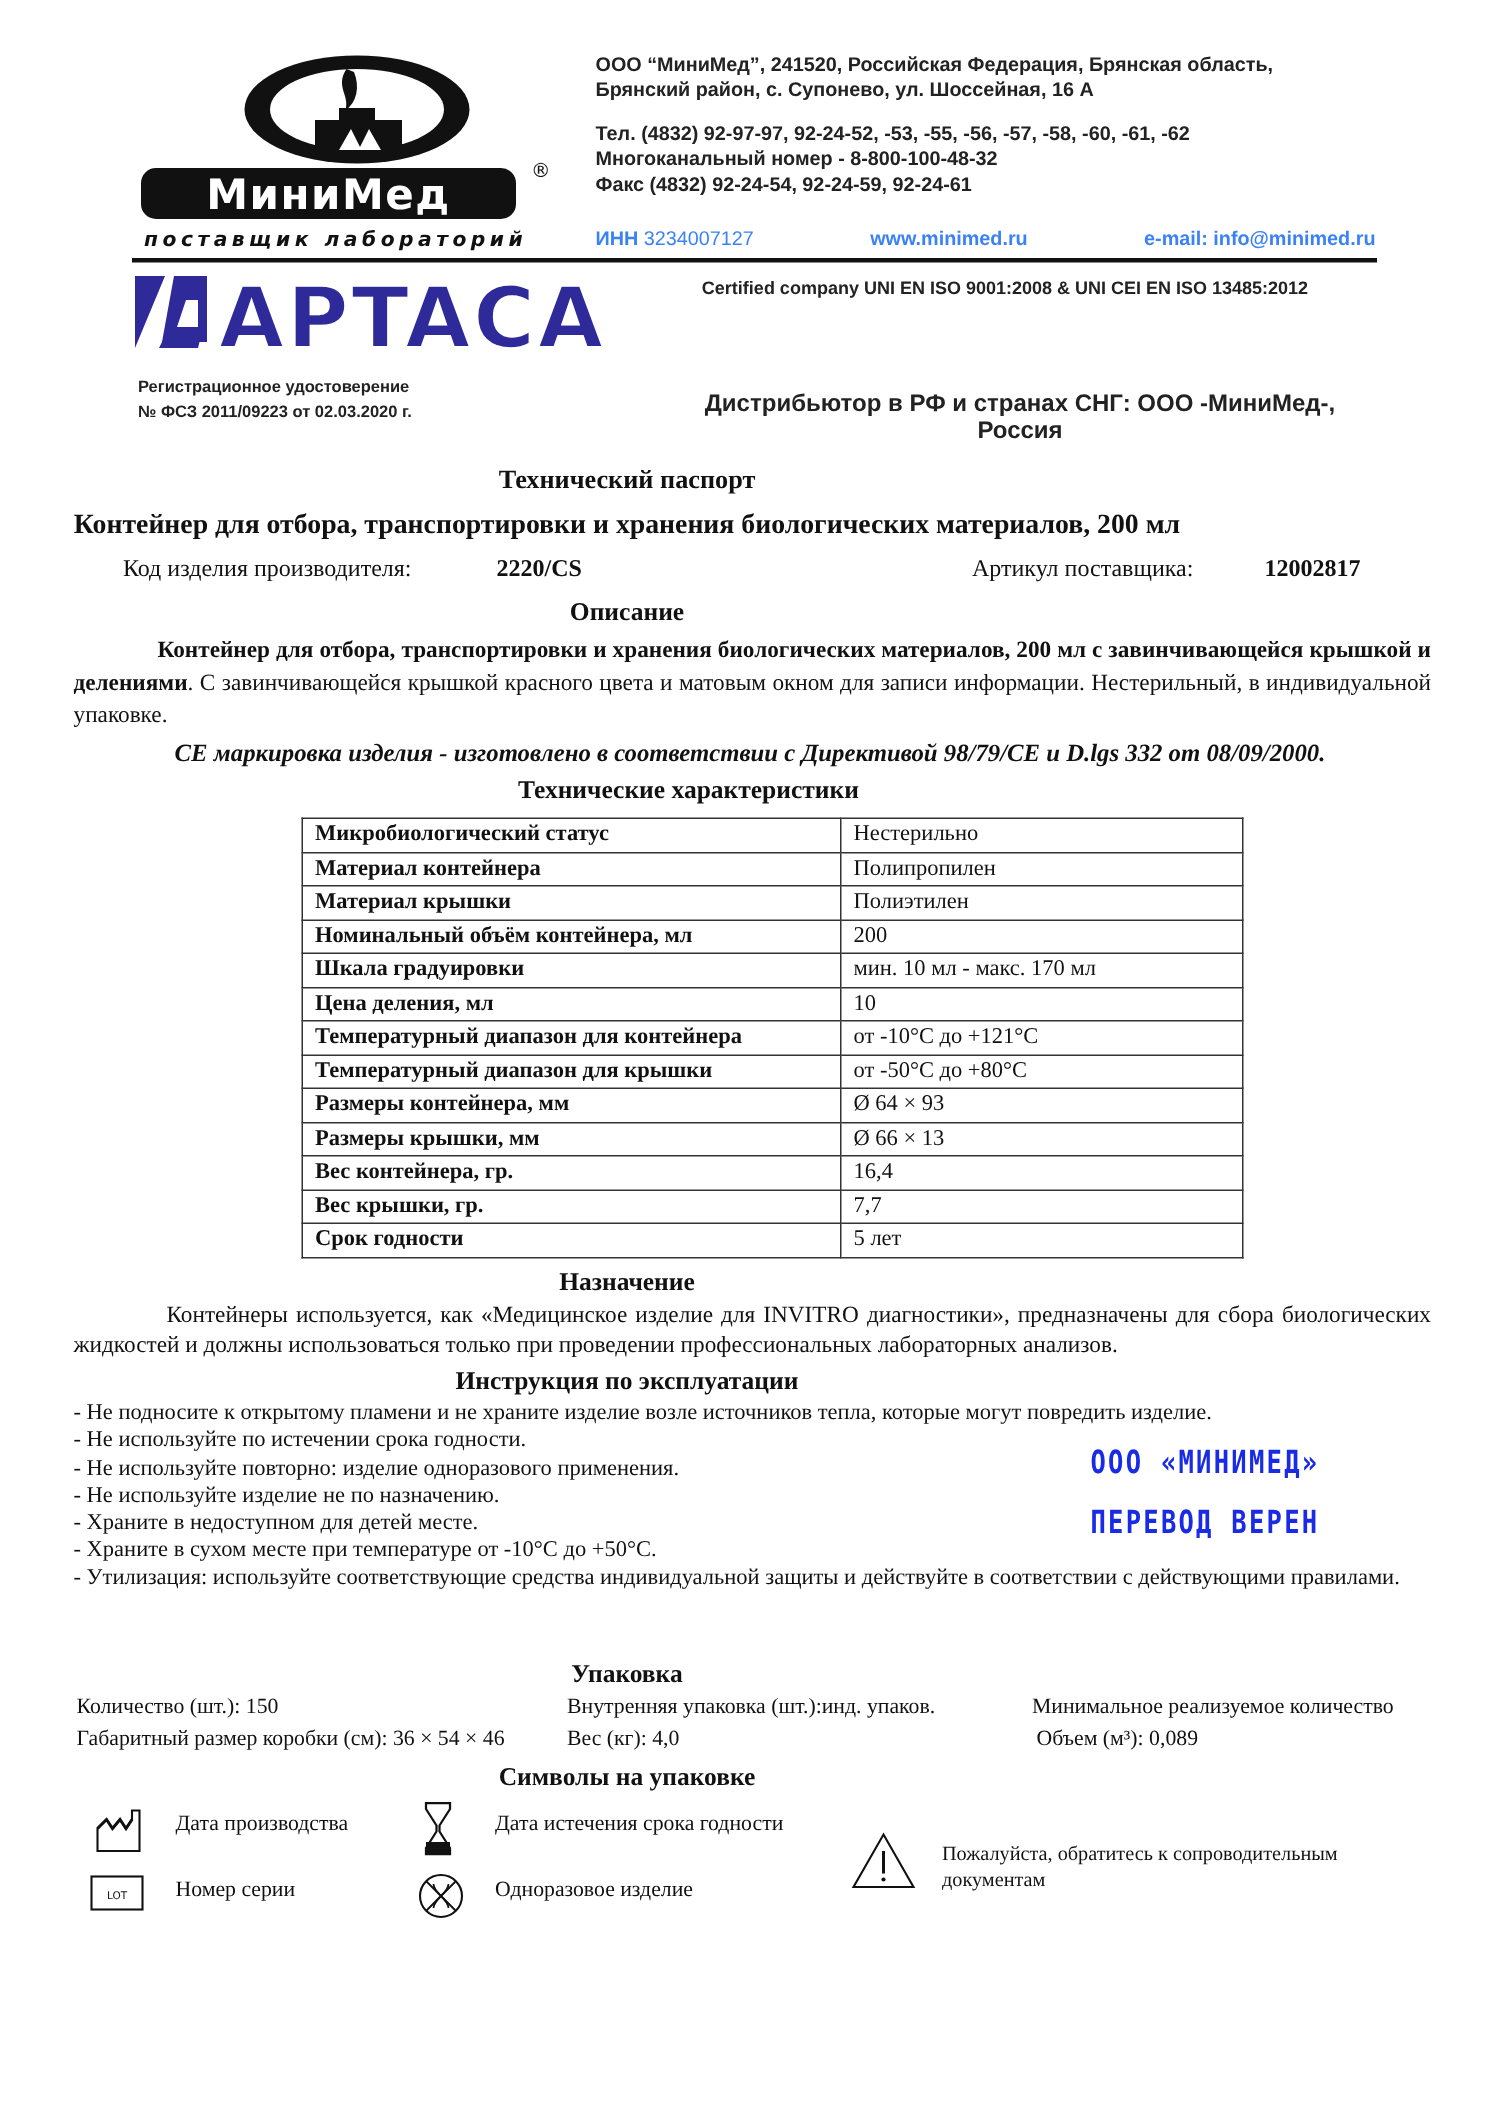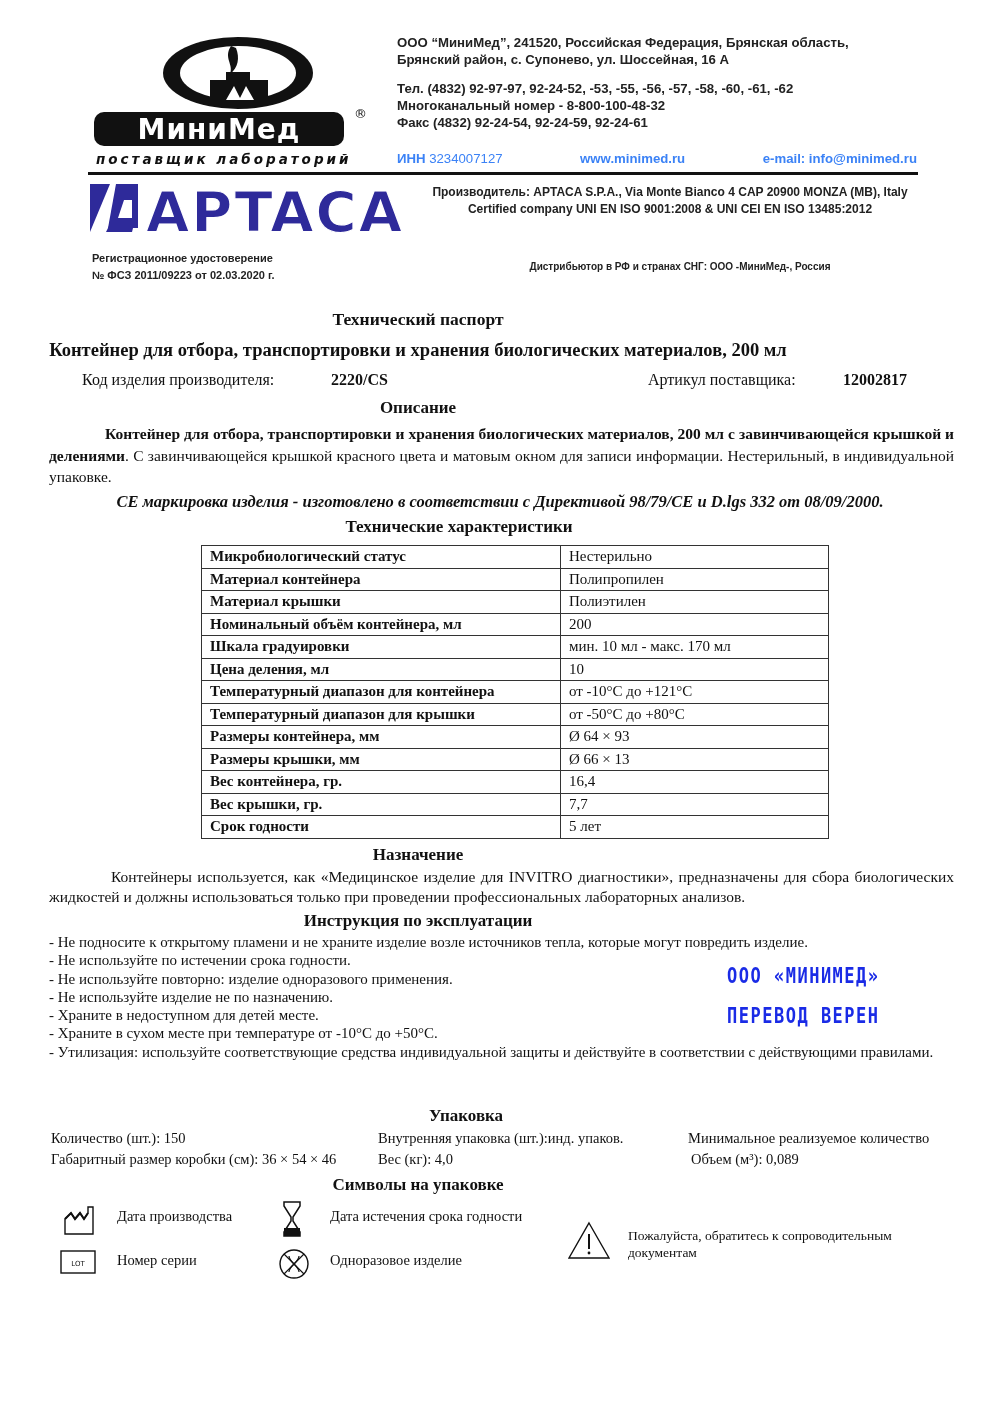--- a/index.html
+++ b/index.html
@@ -13,21 +13,21 @@
   #mm-contacts { left: 397px; top: 34px; width: 520px; font-size: 13.2px; font-weight: bold; line-height: 17px; color: #222; }
   #mm-contacts .gap { height: 12px; }
   #mm-inn-row { left: 397px; top: 151px; width: 520px; font-size: 13.2px; font-weight: bold; color: #3b82f6; display: flex; justify-content: space-between; }
   #mm-inn-row .inn-num { font-weight: normal; }
   #hr-line { left: 88px; top: 172px; width: 830px; height: 3px; background: #111; }
 
   
   #aptaca-logo { left: 88px; top: 178px; width: 325px; height: 60px; }
   #aptaca-info { left: 420px; top: 184px; width: 500px; font-size: 12px; font-weight: bold; line-height: 17px; text-align: center; color: #222; }
   #reg-cert { left: 92px; top: 250px; width: 330px; font-size: 11px; font-weight: bold; line-height: 17px; color: #222; }
-  #distributor { left: 440px; top: 261px; width: 480px; font-size: 10px; font-weight: bold; text-align: center; color: #222; }
+  #distributor { left: 440px; top: 261px; width: 480px; font-size: 16px; font-weight: bold; text-align: center; color: #222; }
 
   
   .center-title { left: 0; width: 836px; text-align: center; font-weight: bold; }
   #doc-title { top: 309px; font-size: 17.5px; }
   #product-title { top: 340px; font-size: 18.5px; }
   #code-row { top: 371px; left: 82px; width: 840px; font-size: 16px; }
   #code-row span { position: absolute; white-space: nowrap; }
   #sec-desc { top: 398px; font-size: 17px; }
 
   #desc-para { left: 49px; top: 423px; width: 905px; font-size: 15.5px; line-height: 21.5px; text-align: justify; text-indent: 56px; }
@@ -44,21 +44,21 @@
   #purpose-para { left: 49px; top: 867px; width: 905px; font-size: 15.5px; line-height: 20px; text-align: justify; text-indent: 62px; }
   #sec-instr { top: 911px; font-size: 17px; }
 
   #instr-list { left: 49px; top: 933px; width: 890px; font-size: 15px; line-height: 18.3px; margin: 0; padding: 0; list-style: none; }
   #instr-list li { margin: 0; padding: 0; }
 
   #stamp { left: 727px; top: 963px; width: 160px; color: #1a2be6; font-family: "DejaVu Sans Mono", "Liberation Mono", monospace; font-weight: bold; font-size: 17px; letter-spacing: 1.5px; transform: scaleY(1.25); transform-origin: top left; }
   #stamp div { white-space: nowrap; }
   #stamp .l2 { margin-top: 12px; }
 
-  #sec-pack { top: 1106px; font-size: 17px; padding-left: 48px; }
+  #sec-pack { top: 1106px; font-size: 17px; }
   .pack-cell { position: absolute; font-size: 14.5px; white-space: nowrap; }
 
   #sec-symbols { top: 1175px; font-size: 17px; }
   .sym-icon { position: absolute; }
   .sym-label { position: absolute; font-size: 14.5px; white-space: nowrap; }
 </style>
 </head>
 <body class="serif">
 
 <div id="mm-logo" class="abs">
@@ -94,21 +94,20 @@
 <div id="aptaca-logo" class="abs">
   <svg width="325" height="60" viewBox="0 0 325 60">
     <polygon points="2,6 22,6 2,54" fill="#2e2a9a"></polygon>
     <polygon points="28,6 50,6 50,50 20,50" fill="#2e2a9a"></polygon>
     <polygon points="36,22 44,22 44,40 30,40" fill="#fff"></polygon>
     <polygon points="22,46 46,46 44,54 18,54" fill="#2e2a9a"></polygon>
     <text x="58" y="53" font-family="'DejaVu Sans', sans-serif" font-weight="bold" font-size="56" fill="#2e2a9a" stroke="#ffffff" stroke-width="1.2" letter-spacing="2">APTACA</text>
   </svg>
 </div>
 <div id="aptaca-info" class="abs sans">
-  <div>Производитель: APTACA S.P.A., Via Monte Bianco 4 CAP 20900 MONZA (MB), Italy</div>
   <div>Certified company UNI EN ISO 9001:2008 &amp; UNI CEI EN ISO 13485:2012</div>
 </div>
 <div id="reg-cert" class="abs sans">
   <div>Регистрационное удостоверение</div>
   <div>№ ФСЗ 2011/09223 от 02.03.2020 г.</div>
 </div>
 <div id="distributor" class="abs sans">Дистрибьютор в РФ и странах СНГ: ООО -МиниМед-, Россия</div>
 
 <div id="doc-title" class="abs center-title">Технический паспорт</div>
 <div id="product-title" class="abs center-title">Контейнер для отбора, транспортировки и хранения биологических материалов, 200 мл</div>

